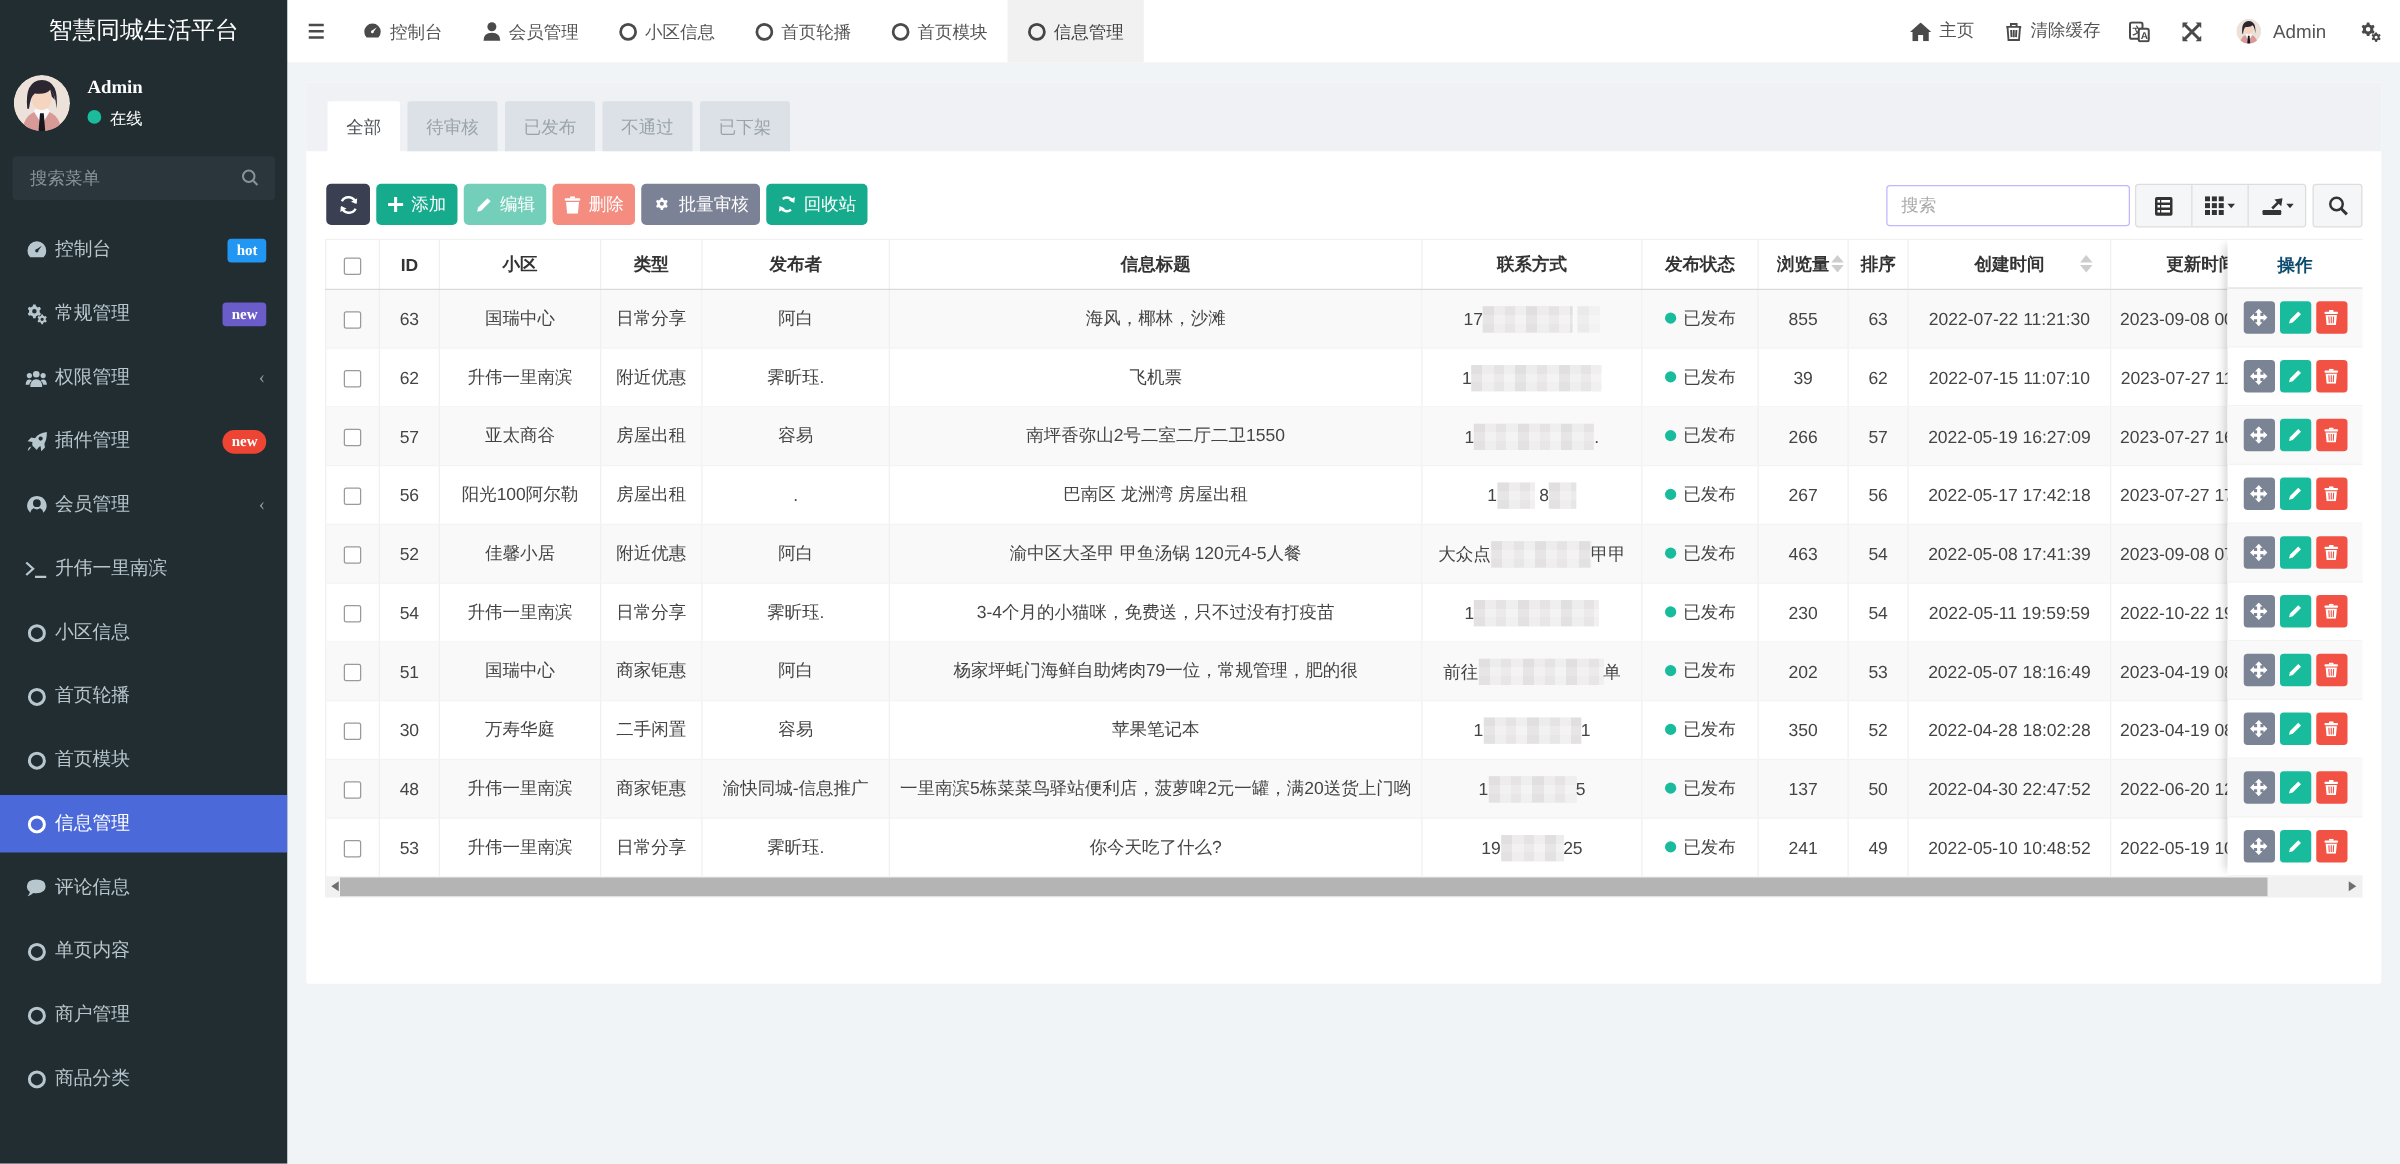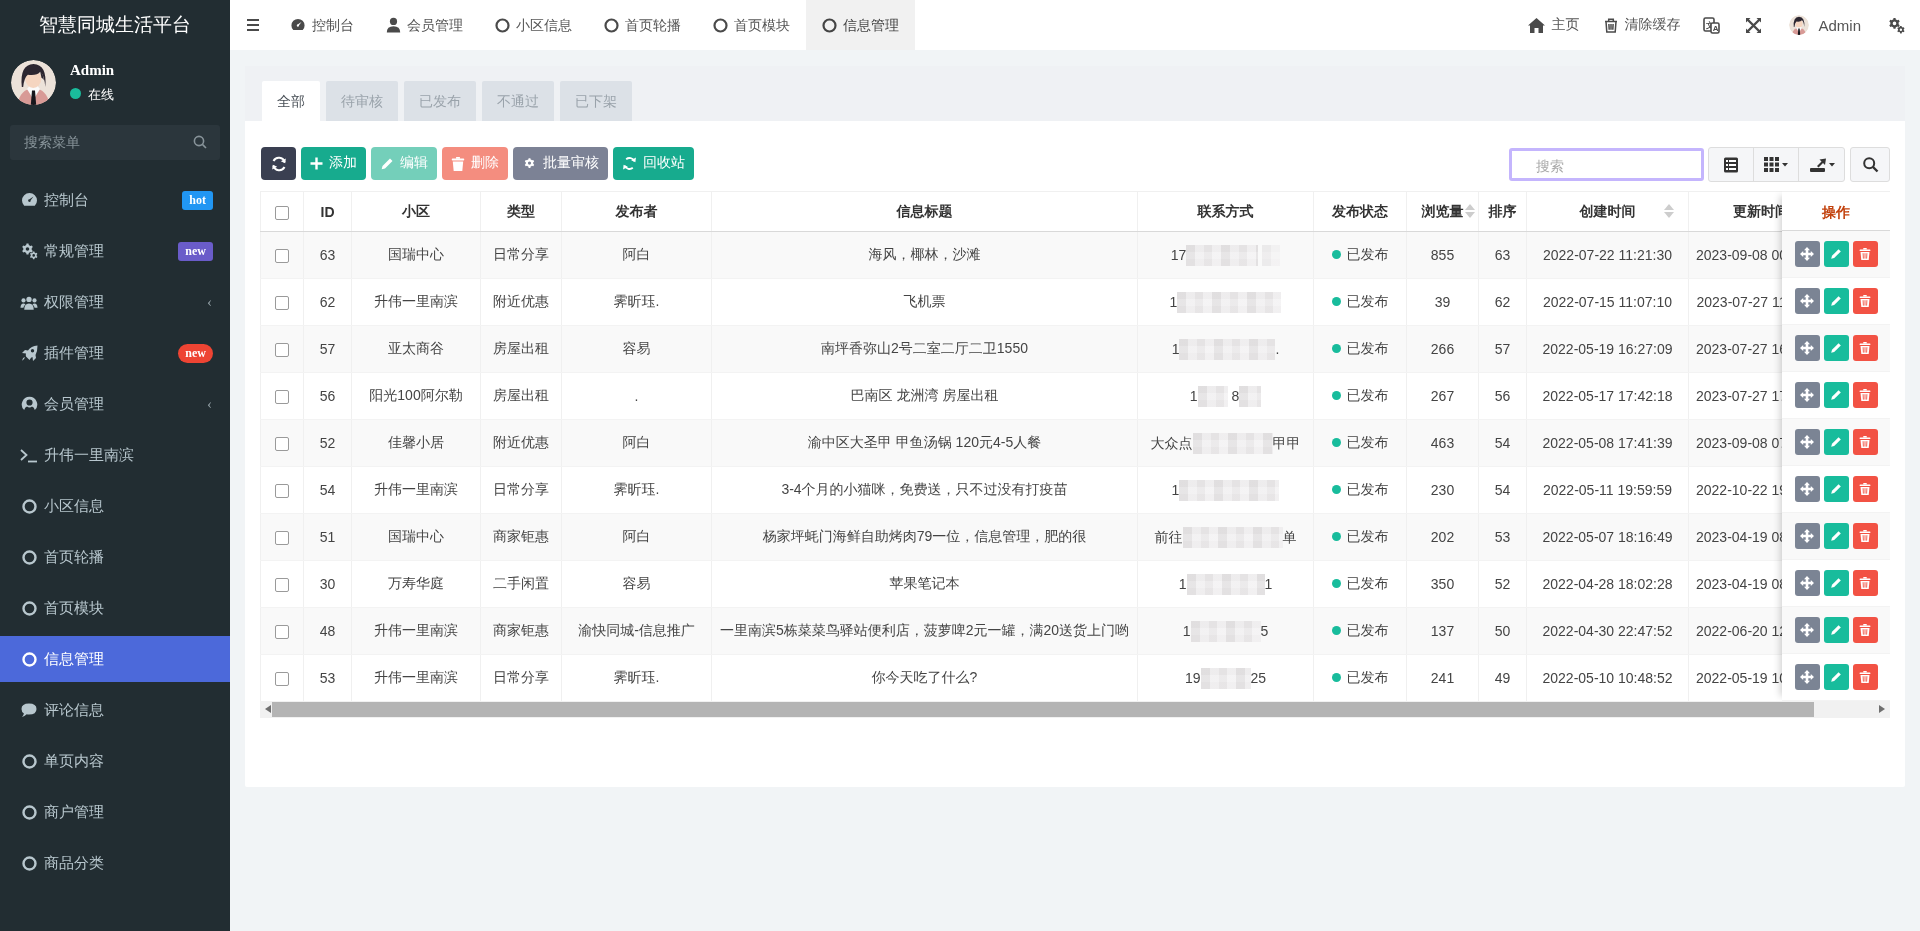--- a/index.html
+++ b/index.html
@@ -41,30 +41,30 @@
 .nav-r .it svg{display:block;}
 
 .main{position:absolute;left:230px;top:50px;width:1690px;height:895px;background:#f1f4f6;}
 .panel{position:absolute;left:15px;top:16px;width:1660px;height:721px;background:#fff;border-radius:0 0 2px 2px;}
 .phead{position:absolute;left:0;top:0;width:1660px;height:55px;background:#eff1f4;}
 .ptabs{position:absolute;left:17px;bottom:0;display:flex;}
 .ptabs .pt{height:40px;line-height:40px;padding:0 15px;margin-right:6px;font-size:14px;color:#9aa3ab;background:#dce1e7;border-radius:2px 2px 0 0;}
 .ptabs .pt.on{background:#fff;color:#484f56;height:41px;margin-bottom:-1px;}
 
 .tbar{position:absolute;left:16px;top:81px;height:33px;display:flex;}
-.btn{height:33px;line-height:33px;border:none;border-radius:4px;color:#fff;font-size:14px;margin-right:5px;padding:0 9px;display:flex;align-items:center;font-family:Liberation Mono, monospace;}
+.btn{height:33px;line-height:33px;border:none;border-radius:4px;color:#fff;font-size:14px;margin-right:5px;padding:0 9px;display:flex;align-items:center;font-family:Liberation Sans, sans-serif;}
 .btn svg{margin-right:6px;}
 .b-dark{background:#3a3f51;width:35px;padding:0;justify-content:center;}
 .b-dark svg{margin:0;}
 .b-green{background:#17ab8e;}
 .b-green-d{background:#74cfba;}
 .b-red-d{background:#f48d7f;}
 .b-gray{background:#7c8295;}
 .tbar-r{position:absolute;right:15px;top:81px;height:35px;display:flex;align-items:center;}
-.sin{width:195px;height:33px;border:3px solid #c4b5fd;border-radius:3px;background:#fff;color:#a9a9a9;line-height:31px;padding-left:24px;margin-right:4px;}
+.sin{width:195px;height:33px;border:1px solid #c4b5fd;border-radius:3px;background:#fff;color:#a9a9a9;line-height:31px;padding-left:11px;margin-right:4px;}
 .igrp{display:flex;height:35px;border:1px solid #ddd;border-radius:3px;background:#f5f6f8;margin-right:5px;}
 .igrp .ib{width:45px;height:33px;display:flex;align-items:center;justify-content:center;border-right:1px solid #ddd;}
 .igrp .ib:last-child{border-right:none;}
 .isrch{width:40px;height:35px;border:1px solid #ddd;border-radius:3px;background:#f5f6f8;display:flex;align-items:center;justify-content:center;}
 
 .twrap{position:absolute;left:15px;top:125px;width:1630px;height:510px;overflow:hidden;}
 table.tb{border-collapse:collapse;table-layout:fixed;width:1673px;border-top:1px solid #f0f0f0;}
 .tb th{height:40px;font-size:14px;color:#333;font-weight:bold;text-align:center;border-right:1px solid #f0f0f0;border-bottom:1px solid #d9d9d9;position:relative;padding:0;}
 .tb th:first-child,.tb td:first-child{border-left:1px solid #f0f0f0;}
 .tb td{height:47px;font-size:14px;color:#444;text-align:center;border-right:1px solid #f0f0f0;border-bottom:1px solid #f3f3f3;padding:0 4px;overflow:hidden;white-space:nowrap;}
@@ -74,21 +74,21 @@
 .stat i{display:inline-block;width:9px;height:9px;border-radius:50%;background:#18bc9c;margin-right:6px;}
 .sort{position:absolute;right:3px;top:12px;}
 .sort b{display:block;width:0;height:0;border-left:5px solid transparent;border-right:5px solid transparent;}
 .sort .u{border-bottom:6px solid #cdcdcd;margin-bottom:2px;}
 .sort .d{border-top:6px solid #cdcdcd;}
 .mz{display:inline-block;height:21px;vertical-align:-6px;background:
  repeating-linear-gradient(90deg,rgba(222,220,221,.55) 0 9px,rgba(243,242,243,.65) 9px 18px,rgba(230,228,229,.5) 18px 26px,rgba(246,245,246,.65) 26px 35px),
  repeating-linear-gradient(0deg,#e9e7e8 0 7px,#f2f1f2 7px 14px,#e4e2e3 14px 21px);}
 
 .fcol{position:absolute;left:1522px;top:0;width:108px;height:510px;background:#fff;box-shadow:-7px 0 7px -5px rgba(0,0,0,0.18);}
-.fcol .fh{height:40px;line-height:40px;text-align:center;font-weight:bold;color:#c2410c;border-bottom:1px solid #d9d9d9;border-top:1px solid #f0f0f0;}
+.fcol .fh{height:40px;line-height:40px;text-align:center;font-weight:bold;color:#0c4a6e;border-bottom:1px solid #d9d9d9;border-top:1px solid #f0f0f0;}
 .fcol .fr{height:47px;display:flex;align-items:center;justify-content:center;border-bottom:1px solid #f3f3f3;}
 .fcol .fr:nth-child(even){background:#f9f9f9;}
 .ob{width:25px;height:26px;border-radius:3px;margin:0 2px;display:flex;align-items:center;justify-content:center;}
 .om{background:#7b8494;}.oe{background:#18bc9c;}.od2{background:#f25244;}
 
 .hsc{position:absolute;left:15px;top:635px;width:1630px;height:17px;background:#f1f1f1;}
 .hsc .thumb{position:absolute;left:12px;top:1px;width:1542px;height:15px;background:#b4b4b4;}
 .hsc .ar{position:absolute;top:4px;width:0;height:0;border-top:4.5px solid transparent;border-bottom:4.5px solid transparent;}
 .hsc .al{left:5px;border-right:6px solid #6f6f6f;}
 .hsc .arr{right:5px;border-left:6px solid #6f6f6f;}
@@ -508,21 +508,21 @@
               <td>2022-05-11 19:59:59</td>
               <td>2022-10-22 19:59:59</td>
               <td></td>
             </tr>
         <tr class="od">
               <td><span class="cbx"></span></td>
               <td>51</td>
               <td>国瑞中心</td>
               <td>商家钜惠</td>
               <td>阿白</td>
-              <td>杨家坪蚝门海鲜自助烤肉79一位，信息管理，肥的很</td>
+              <td>杨家坪蚝门海鲜自助烤肉79一位，常规管理，肥的很</td>
               <td>前往<span class="mz" style="width:100px"></span>单</td>
               <td class="stat"><i></i>已发布</td>
               <td>202</td>
               <td>53</td>
               <td>2022-05-07 18:16:49</td>
               <td>2023-04-19 08:16:49</td>
               <td></td>
             </tr>
         <tr>
               <td><span class="cbx"></span></td>

